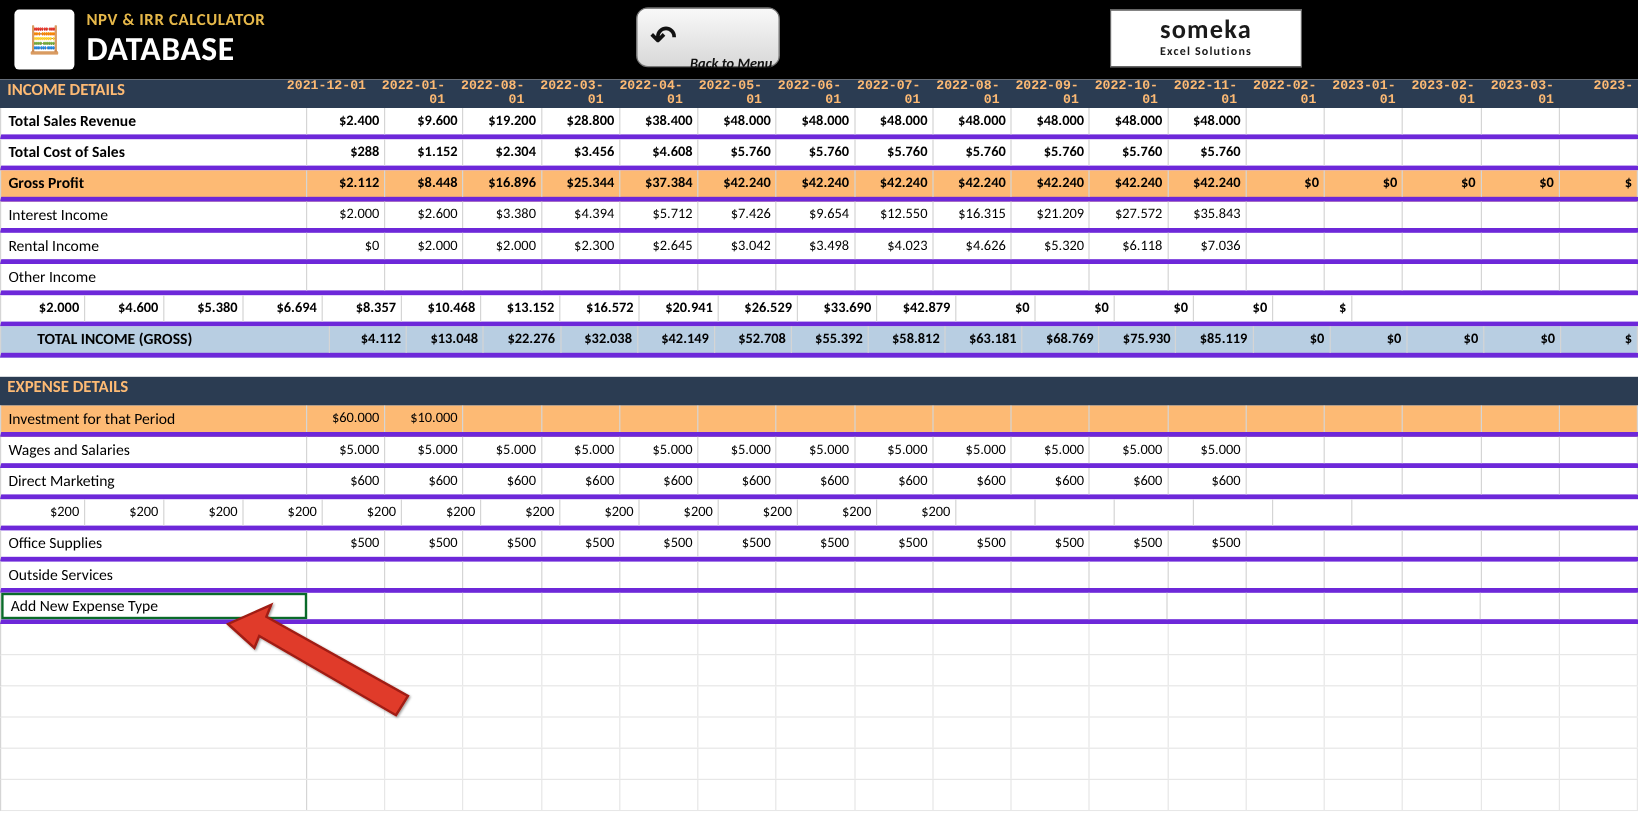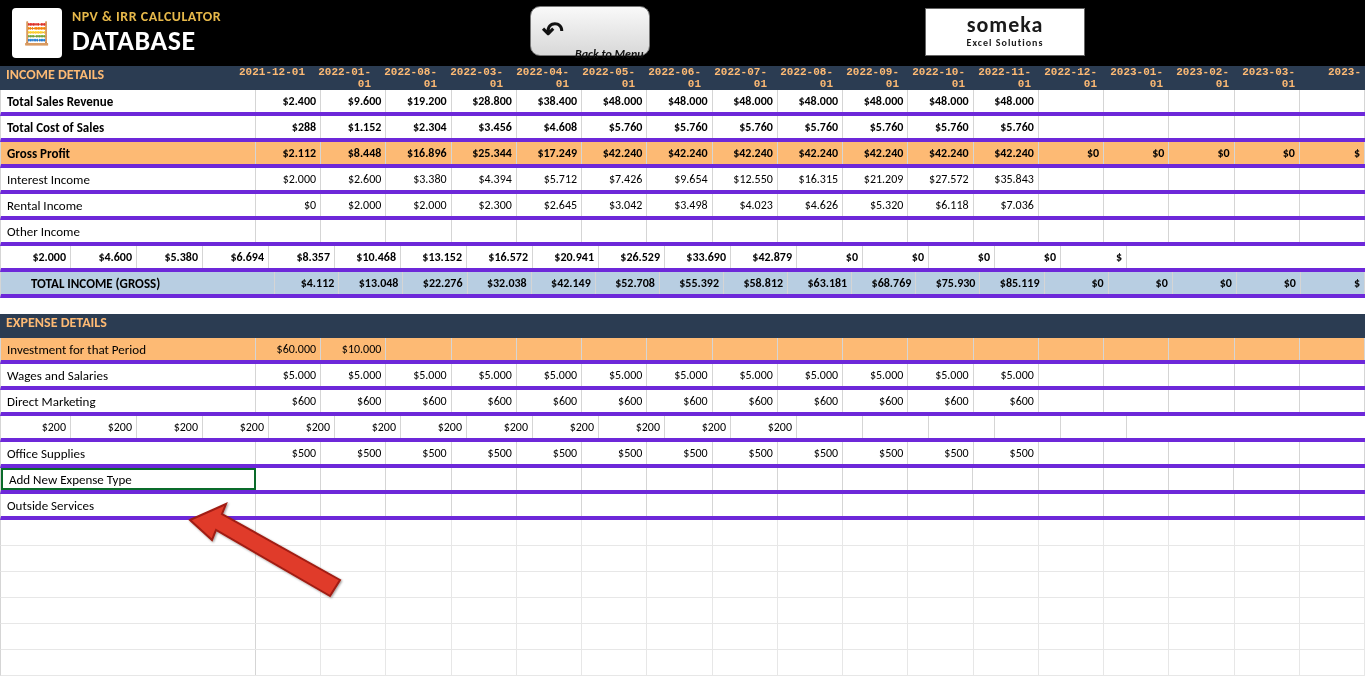--- a/index.html
+++ b/index.html
@@ -72,21 +72,21 @@
         <div class="dcell">2022-08-01</div>
         <div class="dcell">2022-03-01</div>
         <div class="dcell">2022-04-01</div>
         <div class="dcell">2022-05-01</div>
         <div class="dcell">2022-06-01</div>
         <div class="dcell">2022-07-01</div>
         <div class="dcell">2022-08-01</div>
         <div class="dcell">2022-09-01</div>
         <div class="dcell">2022-10-01</div>
         <div class="dcell">2022-11-01</div>
-        <div class="dcell">2022-12-01</div>
+        <div class="dcell">2022-02-01</div>
         <div class="dcell">2023-01-01</div>
         <div class="dcell">2023-02-01</div>
         <div class="dcell">2023-03-01</div>
         <div class="dcell">2023-</div>
       </div>
     </div>
     <div class="row bold">
       <div class="rlabel">Total Sales Revenue</div>
       <div class="vcell">$2.400</div>
       <div class="vcell">$9.600</div>
@@ -125,21 +125,21 @@
       <div class="vcell"></div>
       <div class="vcell"></div>
       <div class="vcell"></div>
     </div>
     <div class="row bold hl">
       <div class="rlabel">Gross Profit</div>
       <div class="vcell">$2.112</div>
       <div class="vcell">$8.448</div>
       <div class="vcell">$16.896</div>
       <div class="vcell">$25.344</div>
-      <div class="vcell">$17.249</div>
+      <div class="vcell">$37.384</div>
       <div class="vcell">$42.240</div>
       <div class="vcell">$42.240</div>
       <div class="vcell">$42.240</div>
       <div class="vcell">$42.240</div>
       <div class="vcell">$42.240</div>
       <div class="vcell">$42.240</div>
       <div class="vcell">$42.240</div>
       <div class="vcell">$0</div>
       <div class="vcell">$0</div>
       <div class="vcell">$0</div>
@@ -342,42 +342,42 @@
       <div class="vcell">$500</div>
       <div class="vcell">$500</div>
       <div class="vcell">$500</div>
       <div class="vcell">$500</div>
       <div class="vcell"></div>
       <div class="vcell"></div>
       <div class="vcell"></div>
       <div class="vcell"></div>
       <div class="vcell"></div>
     </div>
+    <div class="row">
+      <div class="rlabel">Outside Services</div>
+      <div class="vcell"></div>
+      <div class="vcell"></div>
+      <div class="vcell"></div>
+      <div class="vcell"></div>
+      <div class="vcell"></div>
+      <div class="vcell"></div>
+      <div class="vcell"></div>
+      <div class="vcell"></div>
+      <div class="vcell"></div>
+      <div class="vcell"></div>
+      <div class="vcell"></div>
+      <div class="vcell"></div>
+      <div class="vcell"></div>
+      <div class="vcell"></div>
+      <div class="vcell"></div>
+      <div class="vcell"></div>
+      <div class="vcell"></div>
+    </div>
     <div class="row ed">
       <div class="rlabel">Add New Expense Type</div>
-      <div class="vcell"></div>
-      <div class="vcell"></div>
-      <div class="vcell"></div>
-      <div class="vcell"></div>
-      <div class="vcell"></div>
-      <div class="vcell"></div>
-      <div class="vcell"></div>
-      <div class="vcell"></div>
-      <div class="vcell"></div>
-      <div class="vcell"></div>
-      <div class="vcell"></div>
-      <div class="vcell"></div>
-      <div class="vcell"></div>
-      <div class="vcell"></div>
-      <div class="vcell"></div>
-      <div class="vcell"></div>
-      <div class="vcell"></div>
-    </div>
-    <div class="row">
-      <div class="rlabel">Outside Services</div>
       <div class="vcell"></div>
       <div class="vcell"></div>
       <div class="vcell"></div>
       <div class="vcell"></div>
       <div class="vcell"></div>
       <div class="vcell"></div>
       <div class="vcell"></div>
       <div class="vcell"></div>
       <div class="vcell"></div>
       <div class="vcell"></div>

